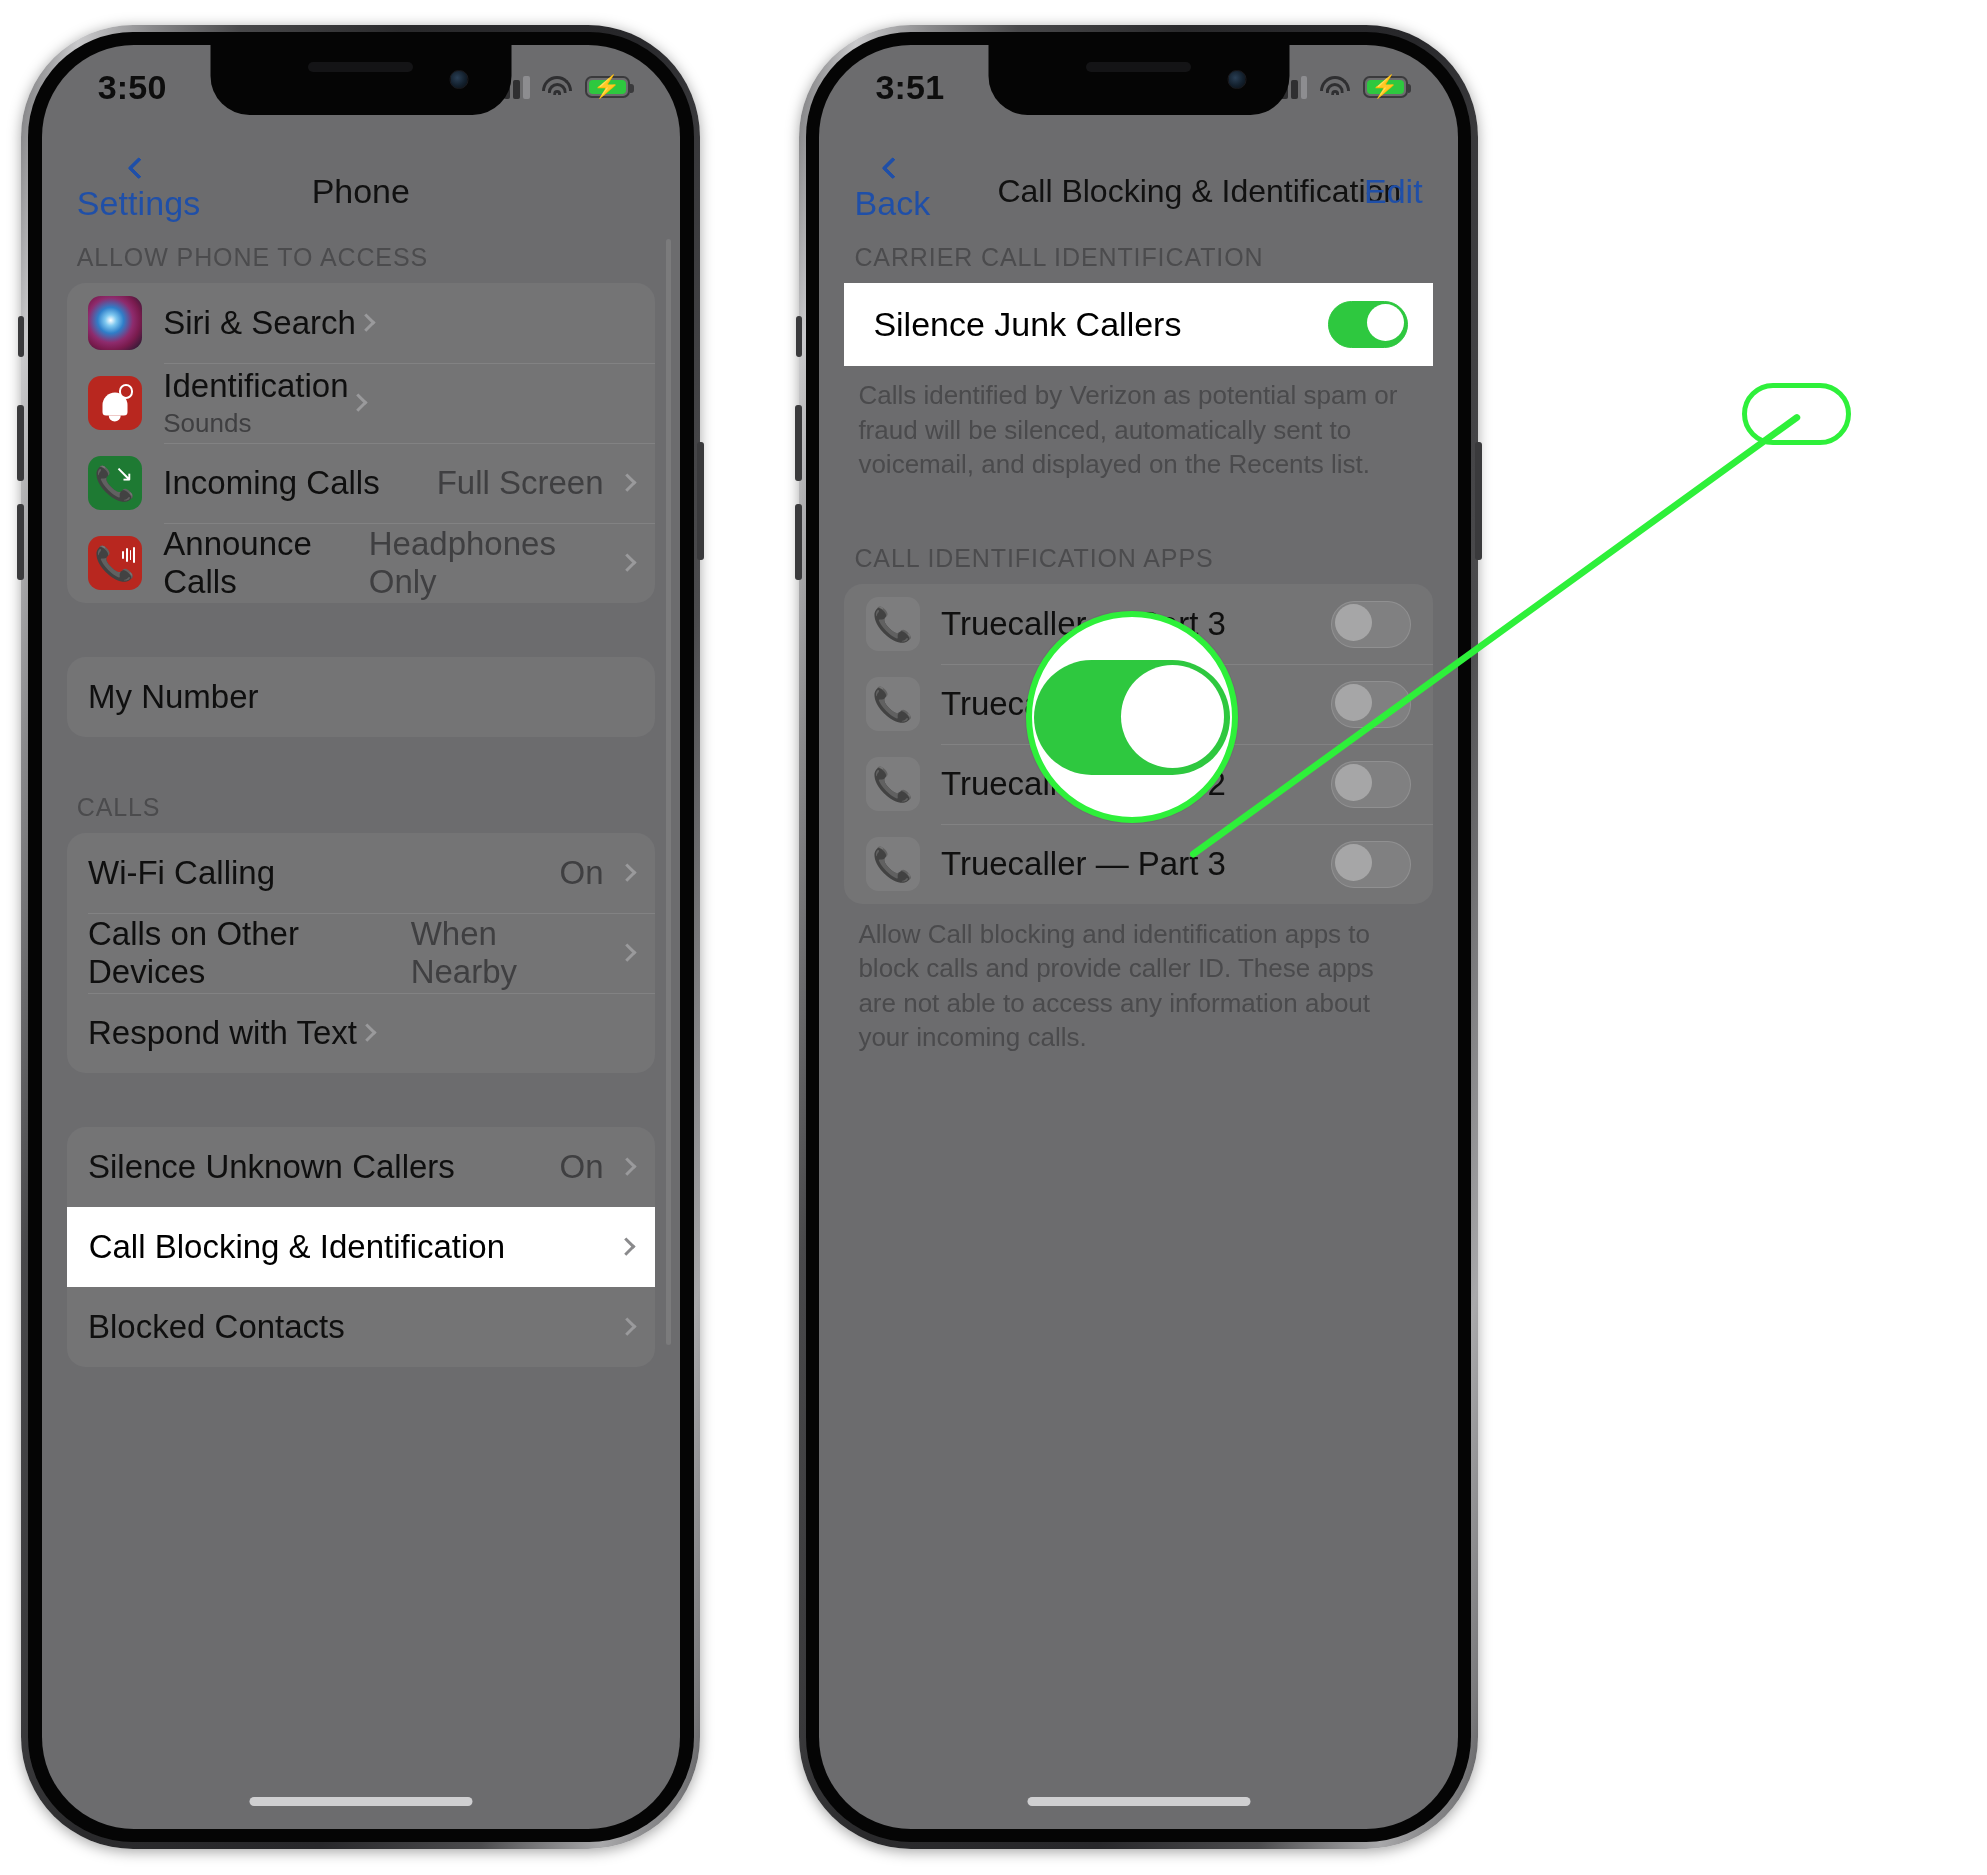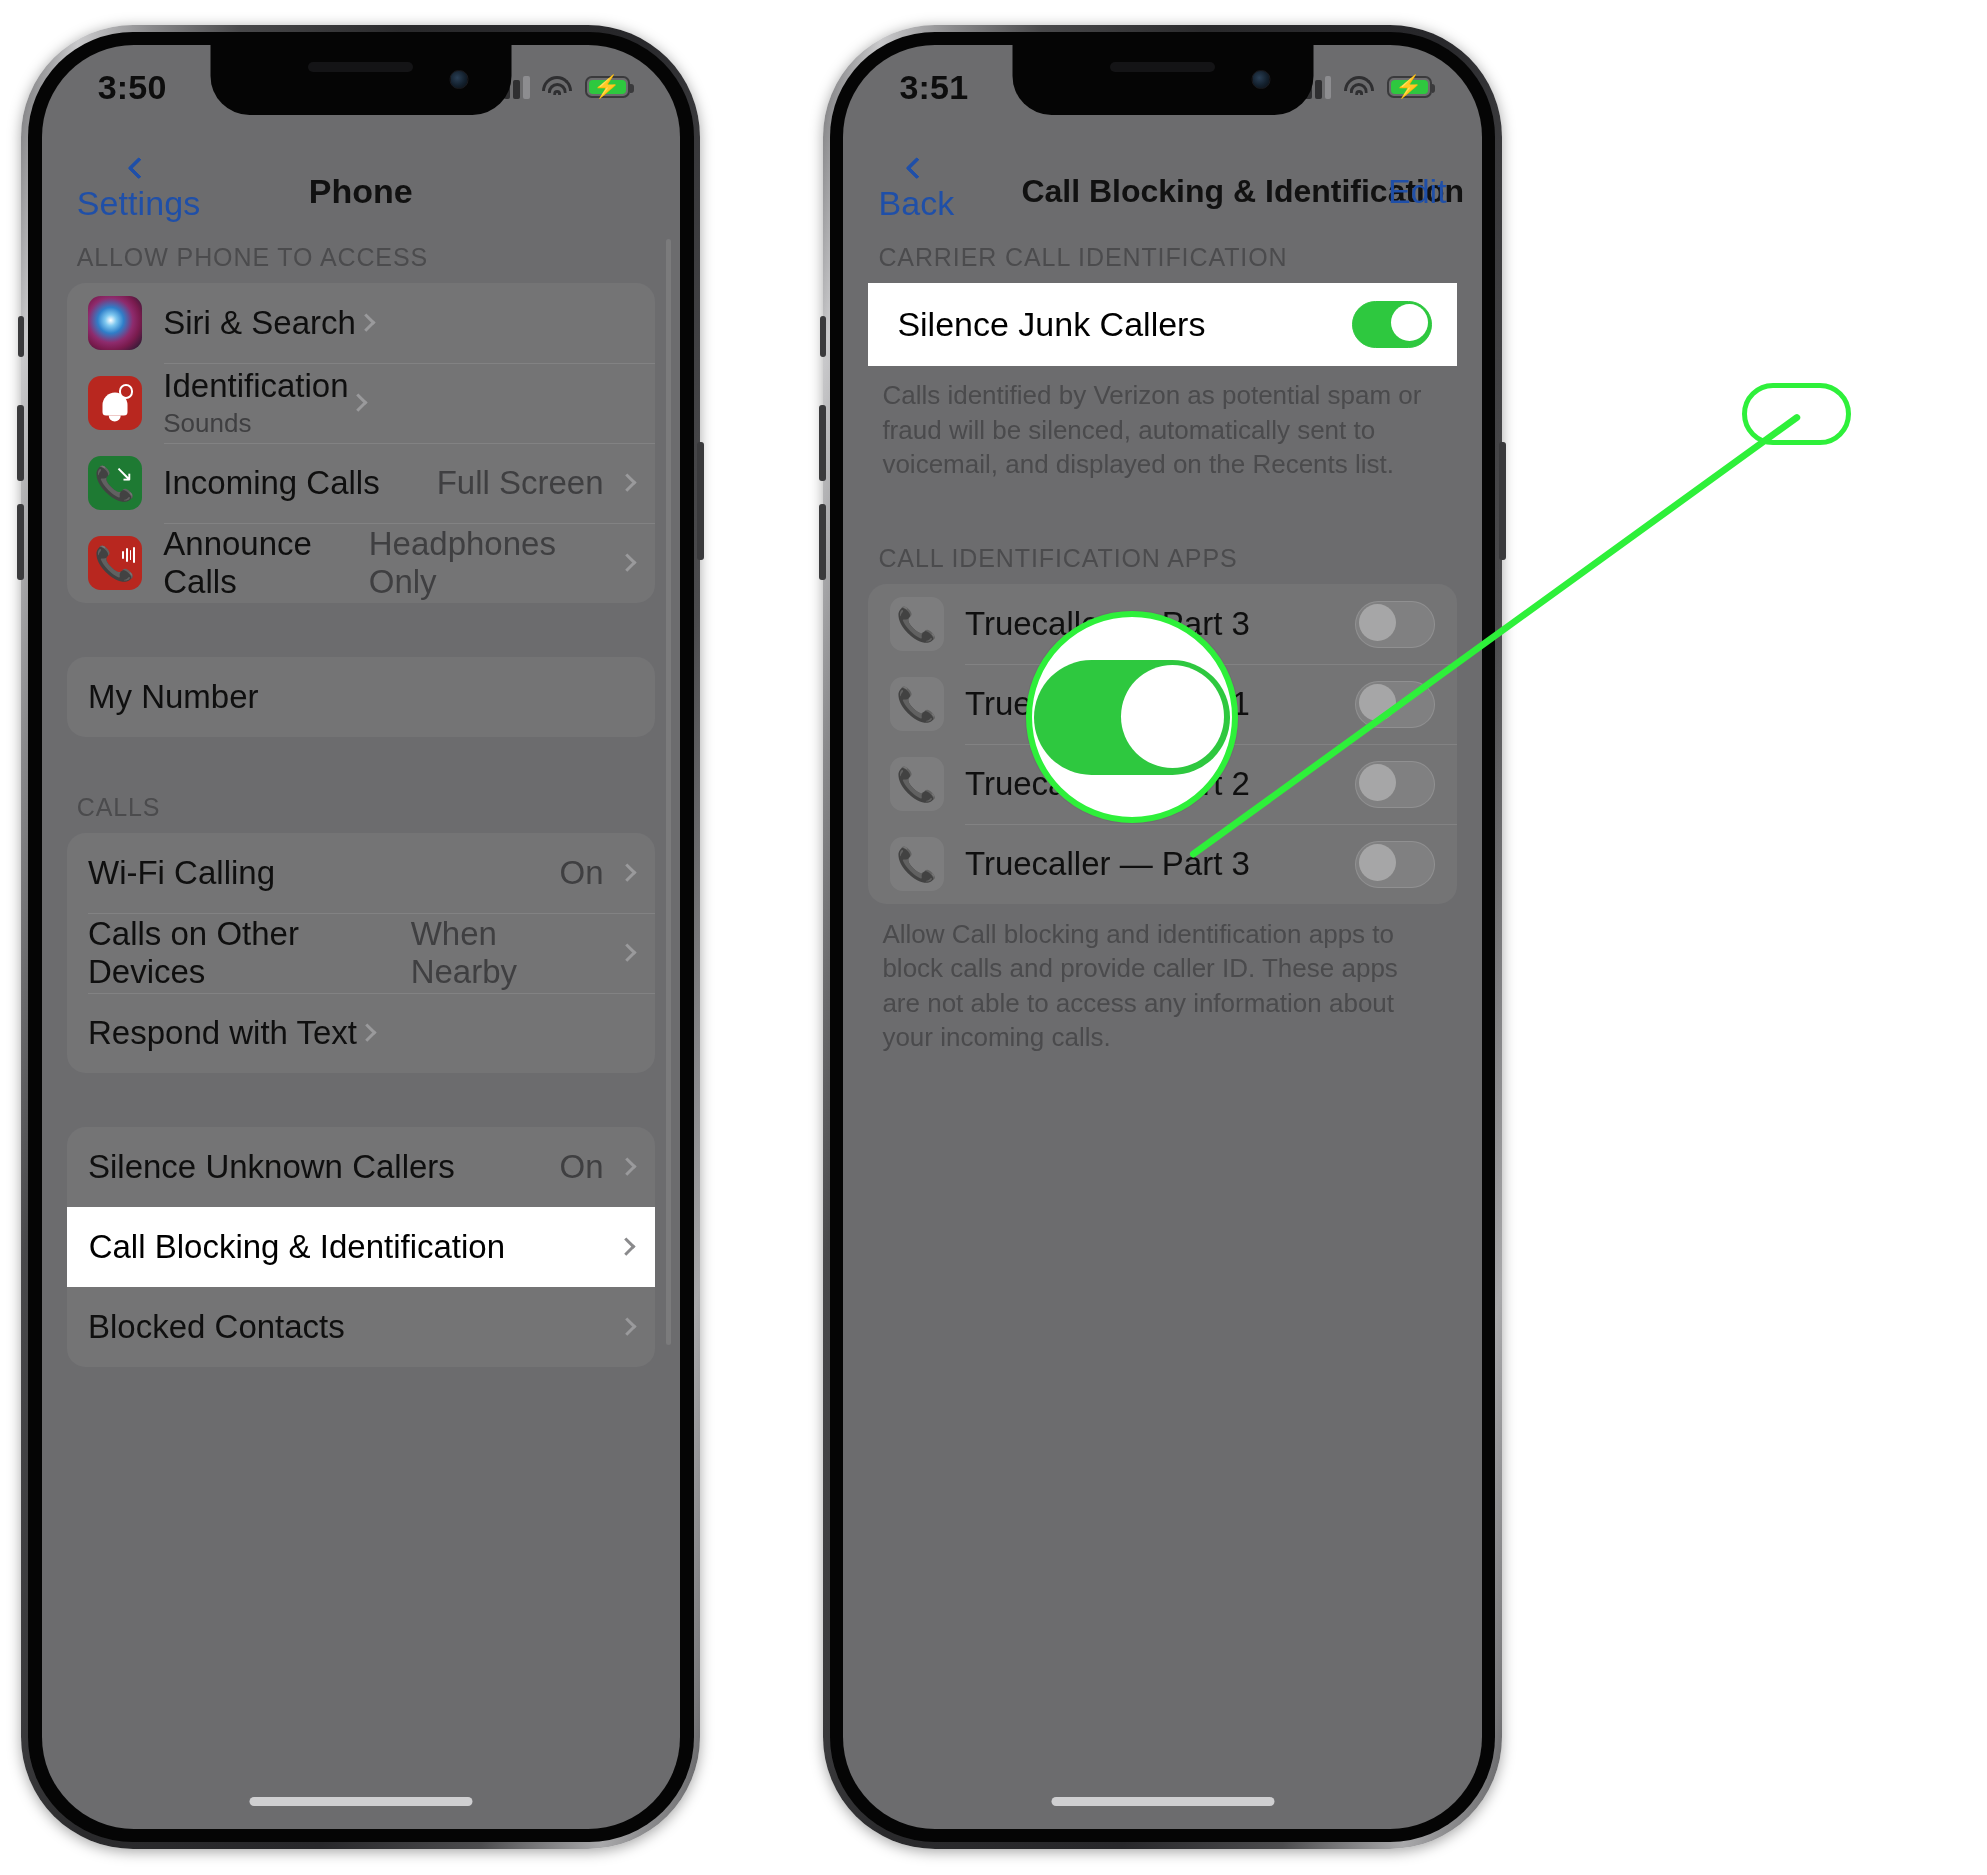--- a/index.html
+++ b/index.html
@@ -15,21 +15,21 @@
   .phone {
     position: absolute;
     width: 679px; height: 1824px;
     top: 25px;
     border-radius: 112px;
     background: linear-gradient(100deg,#6d6d6f 0%, #c9c9cb 6%, #8a8a8c 13%, #49494b 22%, #2a2a2c 38%, #27272a 62%, #4c4c4e 78%, #a9a9ab 90%, #7a7a7c 97%, #5a5a5c 100%);
     padding: 6.8px;
     box-shadow: 0 2.9px 13.6px rgba(0,0,0,.35);
   }
   .phone.left  { left: 21.3px; }
-  .phone.right { left: 799px; margin-left: 24px; }
+  .phone.right { left: 799px; }
 
   .bezel {
     width: 100%; height: 100%;
     border-radius: 105px;
     background: #050505;
     padding: 13.6px;
     position: relative;
   }
   .screen {
     width: 100%; height: 100%;
@@ -109,21 +109,21 @@
   .nav-back { display: flex; align-items: center; gap: 7.8px; cursor: pointer; flex-direction: column; }
   .chev-left {
     width: 15.5px; height: 15.5px;
     border-left: 4.9px solid #1f4fa8; border-bottom: 4.9px solid #1f4fa8;
     transform: rotate(45deg);
     border-radius: 1.9px;
   }
   .nav-back-label { font-size: 34px; color: #1f4fa8; letter-spacing: 0.1px; }
   .nav-title {
     position: absolute; left: 0; right: 0; text-align: center;
-    font-size: 34px; font-weight: 700; color: #111;
+    font-size: 34px; font-weight: 400; color: #111;
     pointer-events: none;
   }
   .nav-title.shift { text-align: left; left: 178px; right: auto; }
   .nav-right { margin-left: auto; font-size: 34px; color: #1f4fa8; z-index: 5; }
 
   
   .content { position: absolute; top: 180px; left: 0; right: 0; bottom: 0; }
 
   .sect-header {
     font-size: 25px; color: #4b4b4d; letter-spacing: 0.9px;

